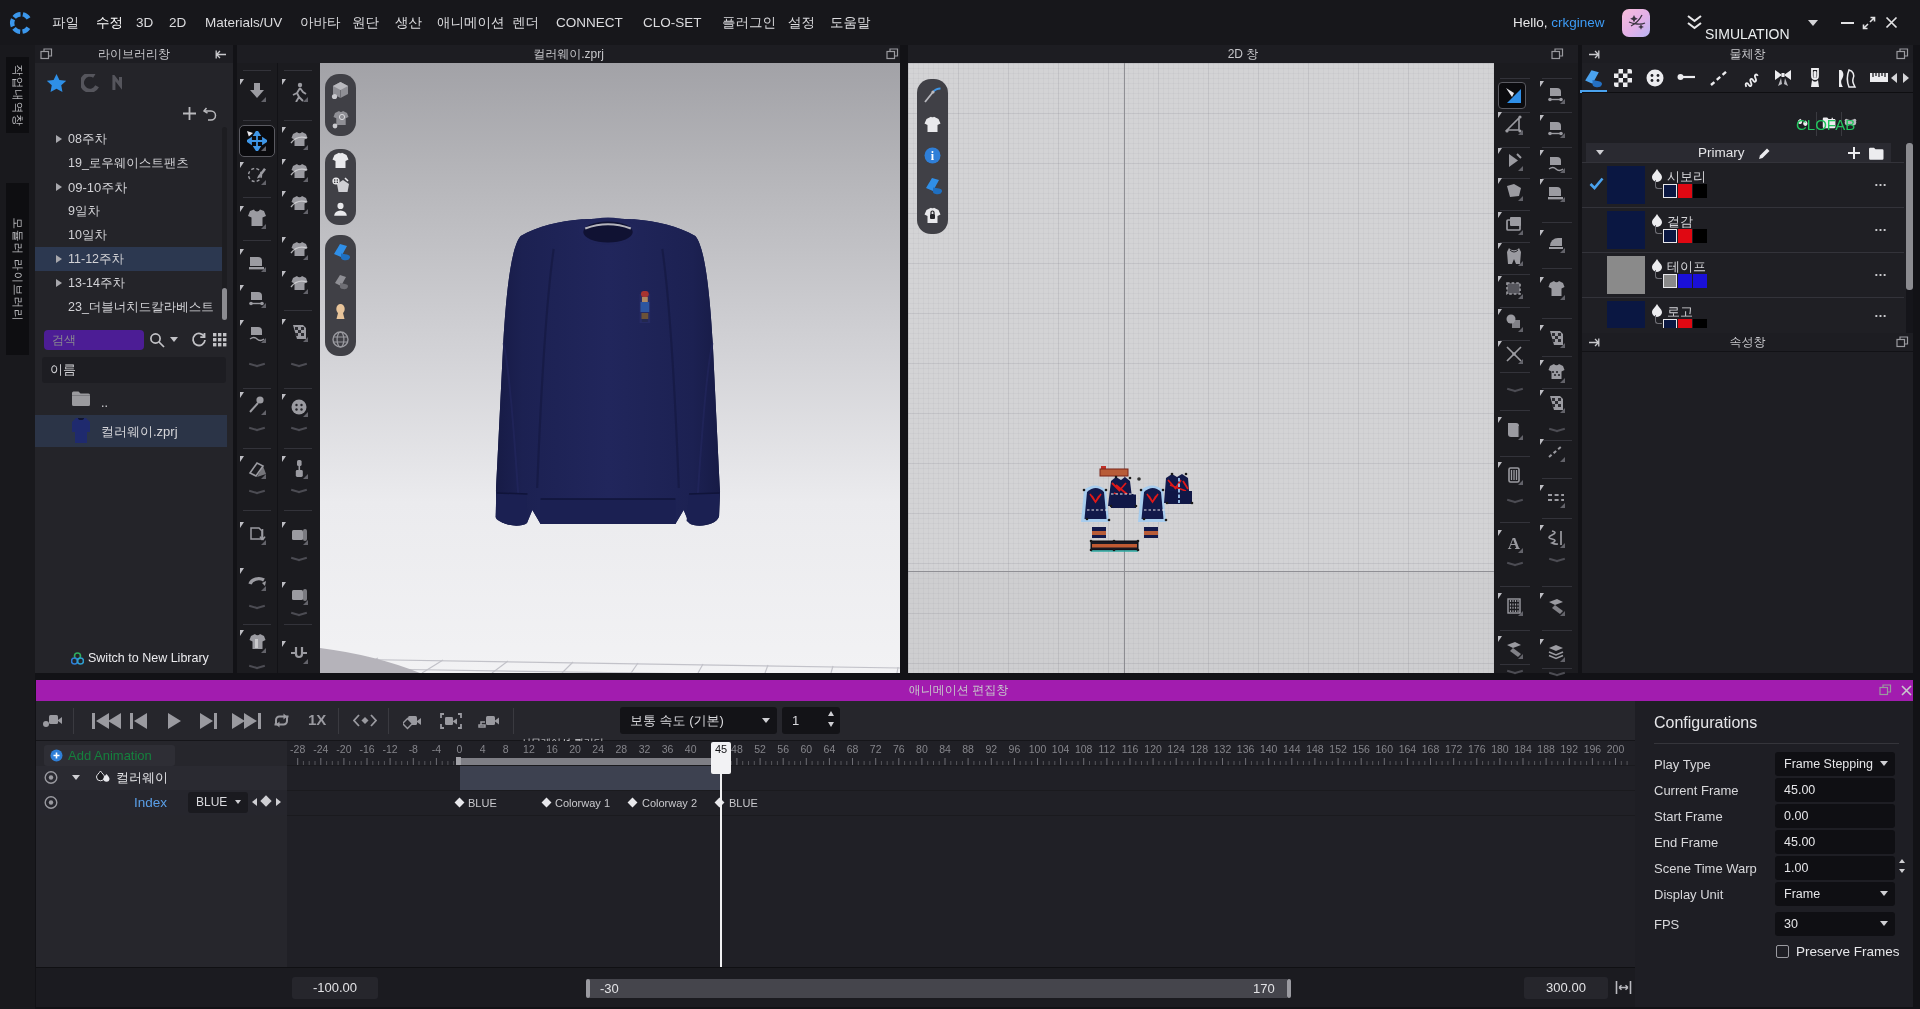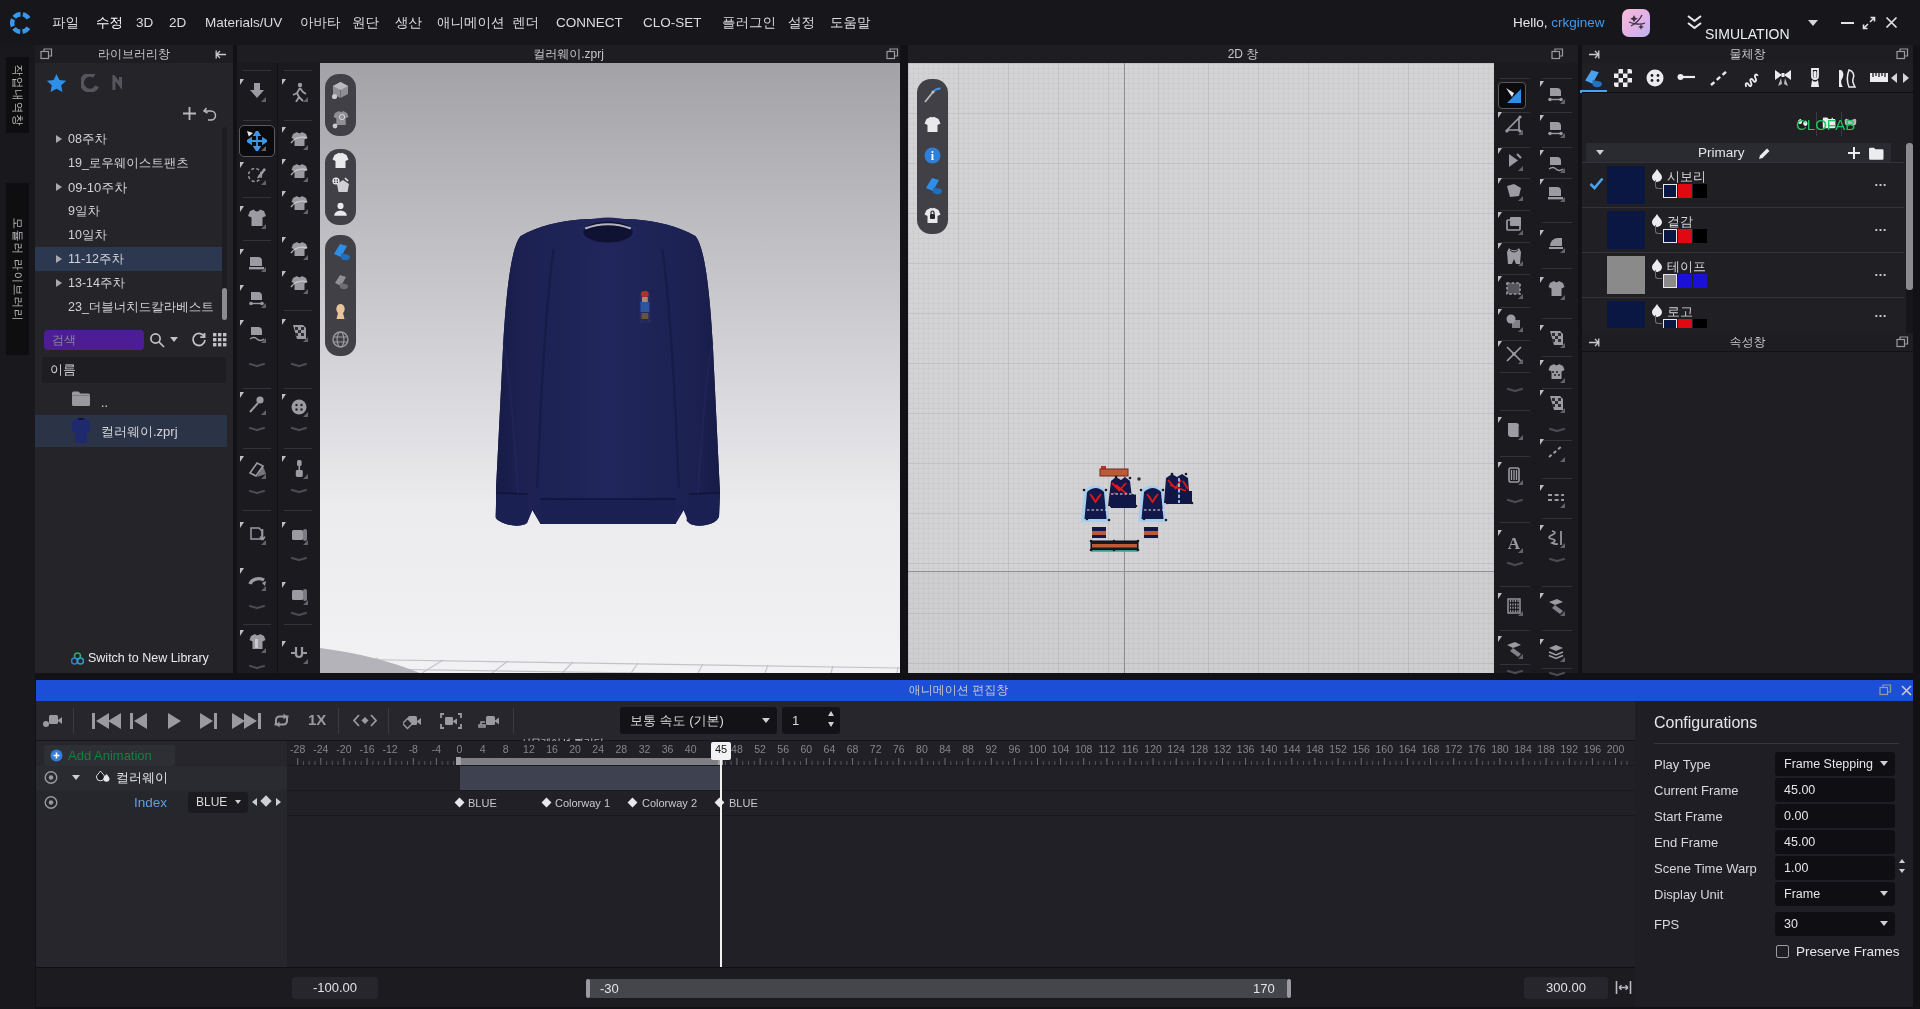--- a/index.html
+++ b/index.html
@@ -18,21 +18,21 @@
 .chev:after{content:"";position:absolute;width:9px;height:2px;background:#4c4c53;transform:rotate(-16deg);left:7px;top:2px}
 #v3d{position:absolute;left:320px;top:63px;width:580px;height:610px;overflow:hidden;
  background:linear-gradient(#a2a2a7 0%,#b5b5b9 18%,#d0d0d4 45%,#ebebee 72%,#f2f2f4 100%)}
 #v2d{position:absolute;left:908px;top:63px;width:586px;height:610px;overflow:hidden;background:#d3d3d5}
 #v2d .grid{position:absolute;left:0;top:0;width:100%;height:100%;
  background-image:linear-gradient(rgba(110,110,120,.11) 1px,transparent 1px),linear-gradient(90deg,rgba(110,110,120,.11) 1px,transparent 1px),linear-gradient(rgba(110,110,120,.05) 1px,transparent 1px),linear-gradient(90deg,rgba(110,110,120,.05) 1px,transparent 1px);
  background-size:50px 50px,50px 50px,5px 5px,5px 5px}
 .float-tb{position:absolute;background:#404046;border-radius:14px}
 #objp{position:absolute;left:1582px;top:63px;width:331px;height:270px;background:#1f1f24}
 #props{position:absolute;left:1582px;top:352px;width:331px;height:321px;background:#1e1e23}
-#anim-tbar{position:absolute;left:36px;top:680px;width:1877px;height:21px;background:#1d4ed8;color:#c6c6ca;font-size:12px;text-align:center;line-height:21px}
+#anim-tbar{position:absolute;left:36px;top:680px;width:1877px;height:21px;background:#a21caf;color:#c6c6ca;font-size:12px;text-align:center;line-height:21px}
 #atoolbar{position:absolute;left:36px;top:701px;width:1599px;height:40px;background:#26262c;border-bottom:1px solid #151519}
 #tracks{position:absolute;left:36px;top:741px;width:251px;height:226px;background:#26262c}
 #timeline{position:absolute;left:287px;top:741px;width:1348px;height:226px;background:#202026}
 #config{position:absolute;left:1635px;top:701px;width:278px;height:306px;background:#1e1e24}
 #bottomrow{position:absolute;left:36px;top:967px;width:1599px;height:40px;background:#1b1b20;border-top:1px solid #101013}
 .cfg-label{position:absolute;color:#d8d8db;font-size:13px;left:1654px}
 .cfg-box{position:absolute;left:1775px;width:120px;height:24px;background:#0f0f13;border-radius:3px;color:#e6e6e9;font-size:12.5px;line-height:24px;padding-left:9px}
 .dd{position:absolute;right:7px;top:9px;width:0;height:0;border-left:4px solid transparent;border-right:4px solid transparent;border-top:5px solid #cfcfd3}
 .kf{position:absolute;width:7px;height:7px;background:#e8e8ec;transform:rotate(45deg)}
 .kfl{position:absolute;color:#c9c9cd;font-size:11px;line-height:12px;white-space:nowrap}
@@ -1359,21 +1359,21 @@
 <div class="abs" style="left:287px;top:815px;width:1348px;height:1px;background:#1a1a1e"></div>
 <div class="kf" style="left:456px;top:799px"></div>
 <div class="kfl" style="left:468px;top:797px">BLUE</div>
 <div class="kf" style="left:543px;top:799px"></div>
 <div class="kfl" style="left:555px;top:797px">Colorway 1</div>
 <div class="kf" style="left:629px;top:799px"></div>
 <div class="kfl" style="left:642px;top:797px">Colorway 2</div>
 <div class="kf" style="left:716px;top:799px"></div>
 <div class="kfl" style="left:729px;top:797px">BLUE</div>
 <div class="abs" style="left:720px;top:757px;width:1.6px;height:210px;background:#f0f0f2"></div>
-<div class="abs" style="left:711px;top:742px;width:20px;height:18px;background:#f2f2f4;border-radius:2px;color:#131316;font-size:11px;text-align:center;line-height:15px">45</div>
+<div class="abs" style="left:711px;top:742px;width:20px;height:32px;background:#f2f2f4;border-radius:2px;color:#131316;font-size:11px;text-align:center;line-height:15px">45</div>
 <div id="config"></div>
 <div class="abs" style="left:1654px;top:714px;color:#e6e6e9;font-size:16px">Configurations</div>
 <div class="abs" style="left:1654px;top:743px;width:245px;height:1px;background:#35353b"></div>
 <div class="cfg-label" style="top:757px">Play Type</div>
 <div class="cfg-box" style="top:752px">Frame Stepping<div class="dd"></div></div>
 <div class="cfg-label" style="top:783px">Current Frame</div>
 <div class="cfg-box" style="top:778px">45.00</div>
 <div class="cfg-label" style="top:809px">Start Frame</div>
 <div class="cfg-box" style="top:804px">0.00</div>
 <div class="cfg-label" style="top:835px">End Frame</div>

